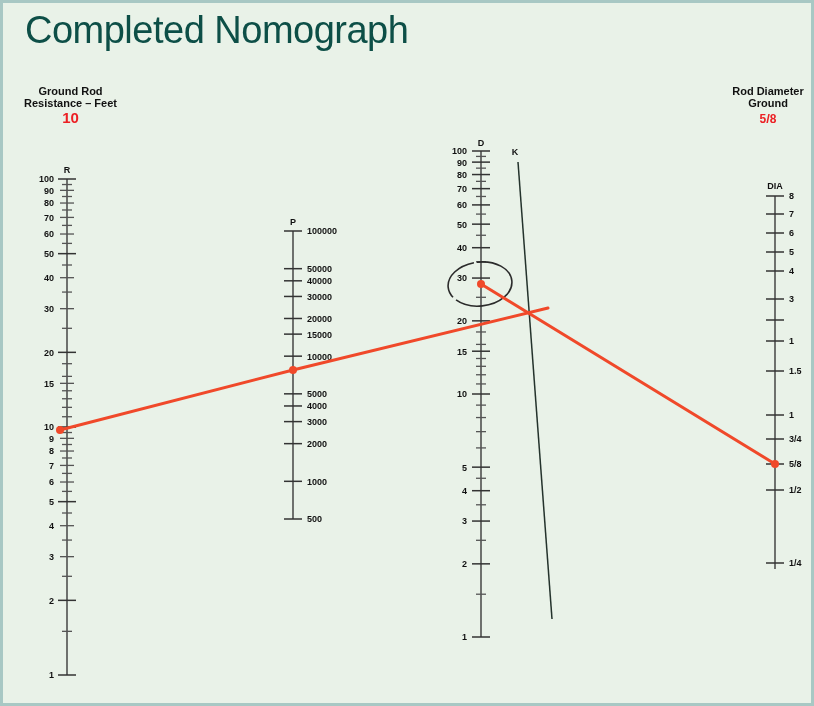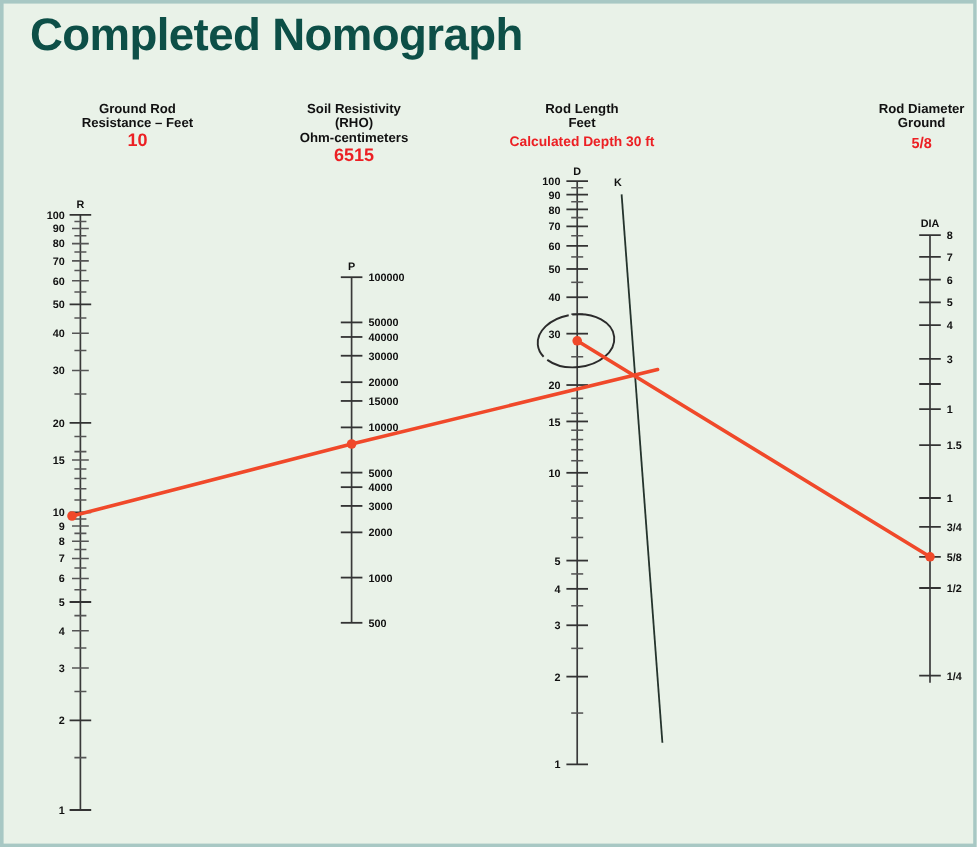--- a/index.html
+++ b/index.html
@@ -17,21 +17,21 @@
     background: #e9f2e8;
     box-sizing: border-box;
     border: 3px solid #a8c8c4;
     overflow: hidden;
   }
   #title {
     position: absolute;
     left: 22px;
     top: 6px;
     font-size: 38px;
-    font-weight: bold;
+    font-weight: normal;
     color: #0d4f47;
     letter-spacing: -0.5px;
     white-space: nowrap;
   }
   .col-head {
     position: absolute;
     text-align: center;
     font-size: 11px;
     font-weight: bold;
     color: #111111;
@@ -75,38 +75,27 @@
   .red-dot { fill: #f0492a; }
   .ellipse-mark { stroke: #2b2b2b; stroke-width: 1.6; fill: none; }
 </style>
 </head>
 <body>
 
 <div id="page">
 
   <div id="title">Completed Nomograph</div>
 
-  <div class="col-head" style="left:0px; top:82px; width:135px;padding-left:44px;">
+  <div class="col-head" style="left:0px; top:82px; width:135px;">
     <span>Ground Rod</span><br>
     <span>Resistance – Feet</span>
     <span class="val">10</span>
   </div>
 
-  <div class="col-head" style="left:222px; top:82px; width:140px;">
-    <span>Soil Resistivity</span><br>
-    <span>(RHO)</span><br>
-    <span>Ohm-centimeters</span>
-    <span class="val">6515</span>
-  </div>
-
-  <div class="col-head" style="left:412px; top:82px; width:140px;">
-    <span>Rod Length</span><br>
-    <span>Feet</span>
-    <span class="note">Calculated Depth 30 ft</span>
-  </div>
+
 
   <div class="col-head" style="left:700px; top:82px; width:130px;">
     <span>Rod Diameter</span><br>
     <span>Ground</span>
     <span class="val small">
       <span class="frac"><span class="n">5</span>/<span class="s">8</span></span>
     </span>
   </div>
 
   <svg width="814" height="706">

